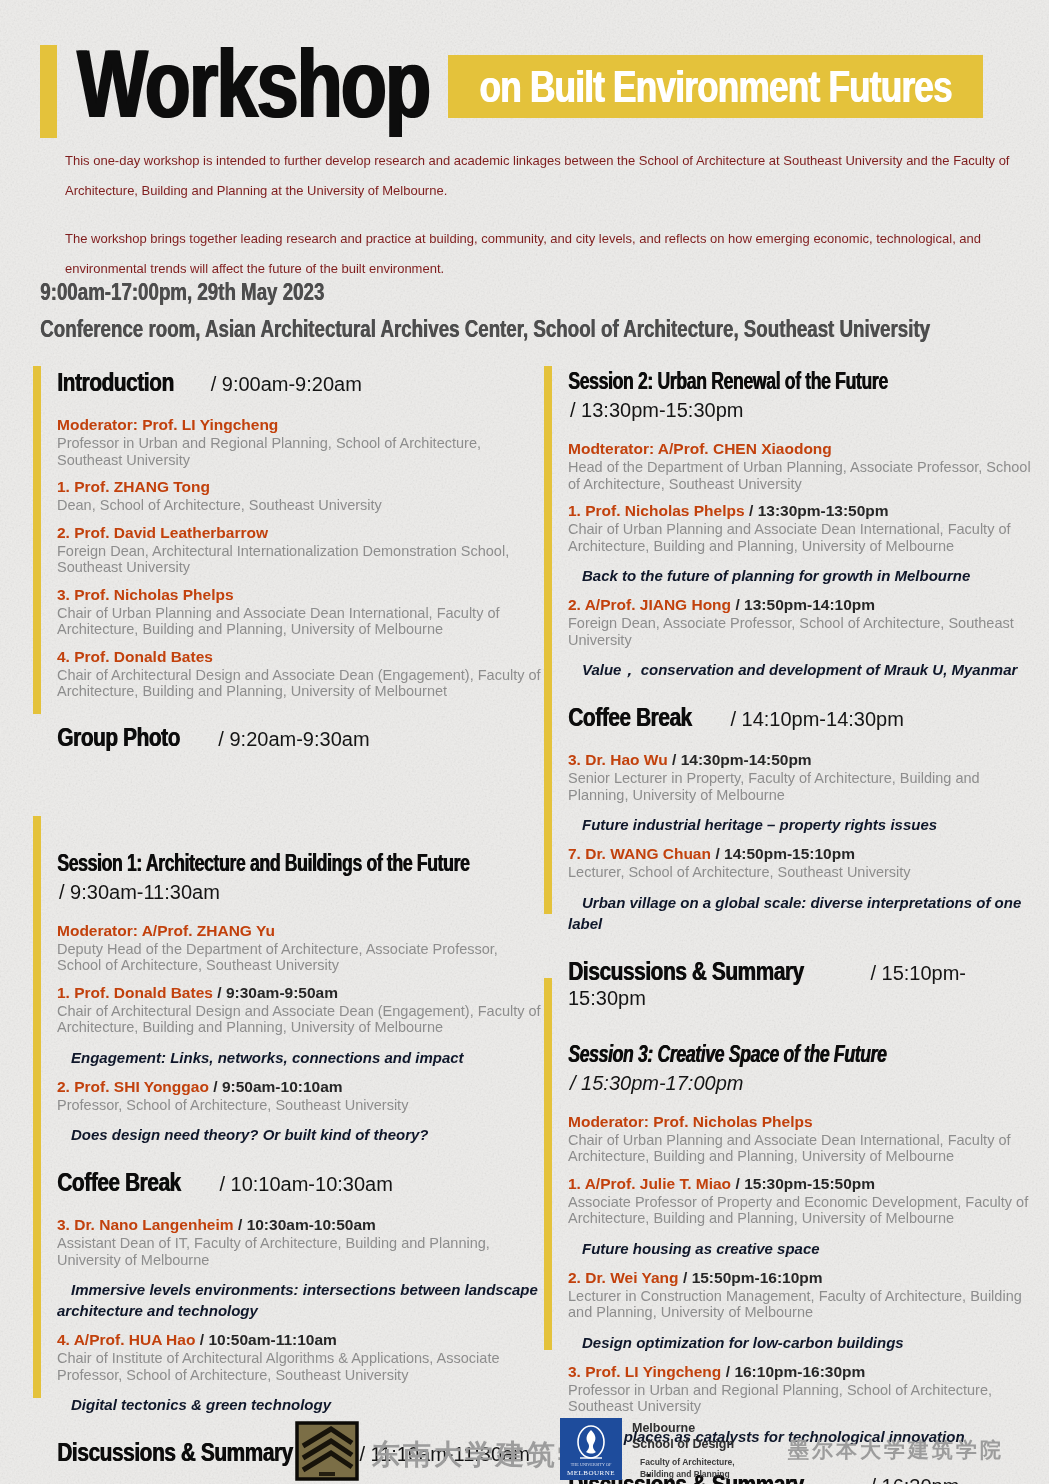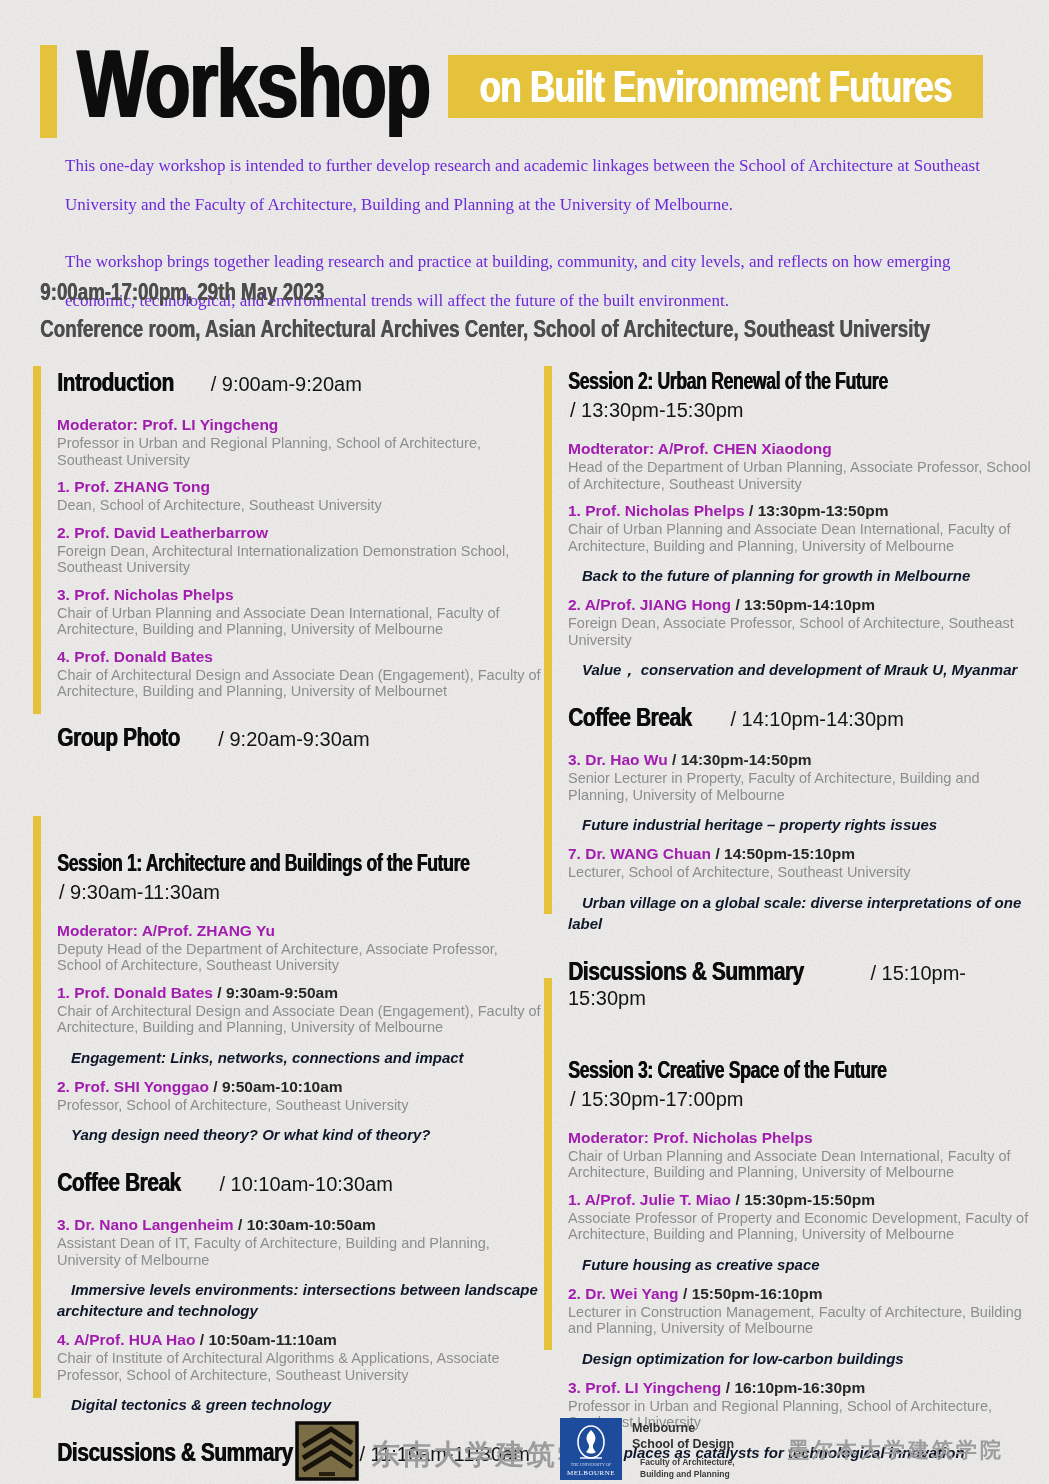--- a/index.html
+++ b/index.html
@@ -18,53 +18,53 @@
   #bar-title{left:40px;top:45px;width:17px;height:93px;}
   #title-workshop{left:76px;top:36px;font-size:96px;font-weight:700;color:var(--ink);
       letter-spacing:-2px;line-height:1;white-space:nowrap;
       display:inline-block;transform:scaleX(.78);transform-origin:left top;
       text-shadow:3px 0 0 currentColor;}
   #subtitle-banner{left:448px;top:55px;width:535px;height:63px;background:var(--yellow);
       display:flex;align-items:center;justify-content:center;}
   #subtitle-banner .sub{font-size:44px;font-weight:700;color:#fff;white-space:nowrap;
       display:inline-block;transform:scaleX(.8);text-shadow:1.2px 0 0 #fff;letter-spacing:-1px;}
 
-  .intro{left:65px;top:146px;width:947px;font-size:17px;line-height:2.3;color:#6d28d9;font-family:Liberation Serif, serif;}
+  .intro{left:65px;top:146px;width:947px;font-size:13px;line-height:2.3;color:#7f1d1d;}
   .intro p{margin-bottom:18px;}
 
   .impact-sm{font-weight:700;color:var(--dategray);white-space:nowrap;display:inline-block;
       transform:scaleX(.78);transform-origin:left top;text-shadow:.7px 0 0 currentColor;
       letter-spacing:0;font-size:24px;}
   #event-datetime{left:40px;top:278px;}
   #event-venue{left:40px;top:315px;}
 
   
   #bar-l1{left:33px;top:366px;width:8px;height:348px;}
   #bar-l2{left:33px;top:816px;width:8px;height:582px;}
   #bar-r1{left:544px;top:366px;width:8px;height:548px;}
   #bar-r2{left:544px;top:978px;width:8px;height:372px;}
 
   .column{position:absolute;top:363px;z-index:1;}
   #column-left{left:57px;width:484px;padding-top:4px;}
   #column-right{left:568px;width:472px;padding-top:4px;}
 
   .section{margin-top:22px;}
   .column > :first-child{margin-top:0;}
-  .gap-md{margin-top:46px;}
+  .gap-md{margin-top:30px;font-style:italic;}
   .gap-xl{margin-top:96px;}
   .sec-label{display:inline-block;font-size:26px;font-weight:700;color:#0C0C0C;
       letter-spacing:-.5px;white-space:nowrap;transform:scaleX(.8);transform-origin:left bottom;
       text-shadow:.9px 0 0 currentColor;}
   .two-line .sec-label{font-size:24.5px;transform:scaleX(.72);}
   .sec-time{font-size:20px;color:#141414;font-weight:400;margin-left:8px;}
   .two-line .sec-time{display:block;margin-left:2px;margin-top:4px;}
 
   .person{margin-top:10px;}
   .section + .person{margin-top:18px;}
-  .pname{font-size:15.5px;font-weight:700;color:#a21caf;line-height:16.5px;}
+  .pname{font-size:15.5px;font-weight:700;color:#c2410c;line-height:16.5px;}
   .ptime{font-size:15.5px;font-weight:700;color:#262626;}
   .affil{font-size:14.5px;color:var(--gray);line-height:16.5px;margin-top:1px;}
   .talk{font-size:15px;font-weight:700;font-style:italic;color:#0f172a;line-height:21px;
       margin-top:11px;text-indent:14px;}
 
   
   #footer{position:absolute;left:0;top:1416px;width:1049px;height:68px;z-index:1;}
   #seu-logo{position:absolute;left:295px;top:5px;}
   #seu-label{position:absolute;left:372px;top:20px;font-size:28px;font-weight:700;
       color:#9C9C9C;letter-spacing:3px;font-family:sans-serif;}
@@ -144,21 +144,21 @@
       <div class="affil">Deputy Head of the Department of Architecture, Associate Professor, School of Architecture, Southeast University</div>
     </div>
     <div class="person">
       <div class="name-line"><span class="pname">1. Prof. Donald Bates</span> <span class="ptime">/ 9:30am-9:50am</span></div>
       <div class="affil">Chair of Architectural Design and Associate Dean (Engagement), Faculty of Architecture, Building and Planning, University of Melbourne</div>
       <div class="talk">Engagement: Links, networks, connections and impact</div>
     </div>
     <div class="person">
       <div class="name-line"><span class="pname">2. Prof. SHI Yonggao</span> <span class="ptime">/ 9:50am-10:10am</span></div>
       <div class="affil">Professor, School of Architecture, Southeast University</div>
-      <div class="talk">Yang design need theory? Or what kind of theory?</div>
+      <div class="talk">Does design need theory? Or built kind of theory?</div>
     </div>
     <div class="section"><span class="sec-label">Coffee Break</span><span class="sec-time">/ 10:10am-10:30am</span></div>
     <div class="person">
       <div class="name-line"><span class="pname">3. Dr. Nano Langenheim</span> <span class="ptime">/ 10:30am-10:50am</span></div>
       <div class="affil">Assistant Dean of IT, Faculty of Architecture, Building and Planning, University of Melbourne</div>
       <div class="talk">Immersive levels environments: intersections between landscape architecture and technology</div>
     </div>
     <div class="person">
       <div class="name-line"><span class="pname">4. A/Prof. HUA Hao</span> <span class="ptime">/ 10:50am-11:10am</span></div>
       <div class="affil">Chair of Institute of Architectural Algorithms &amp; Applications, Associate Professor, School of Architecture, Southeast University</div>

